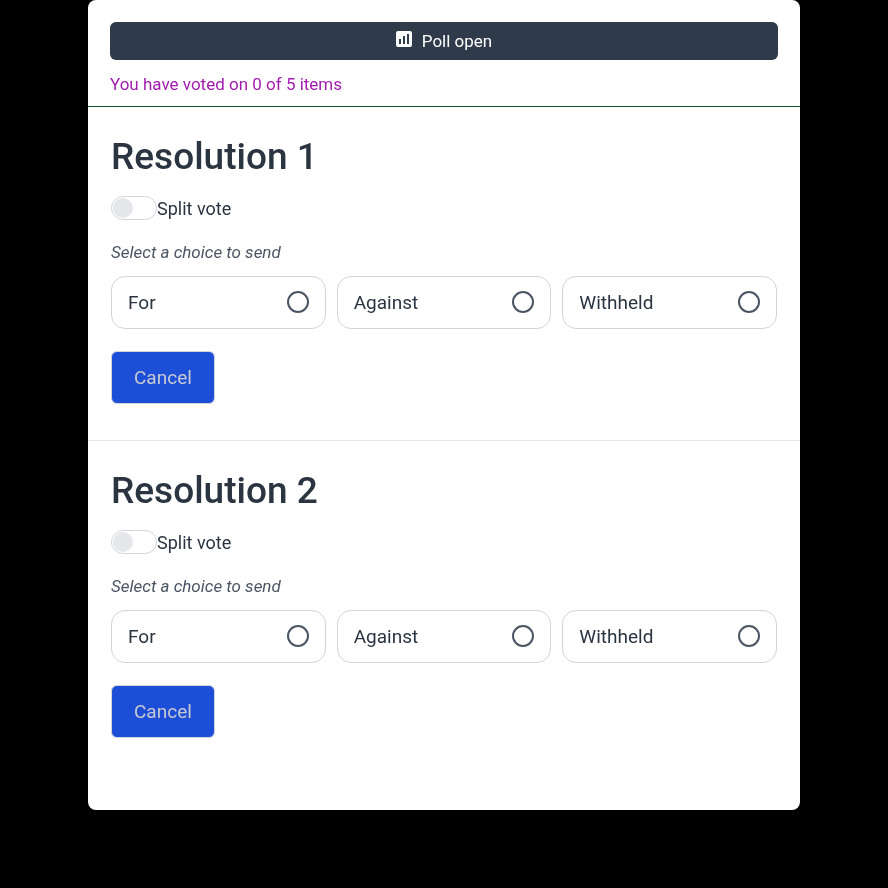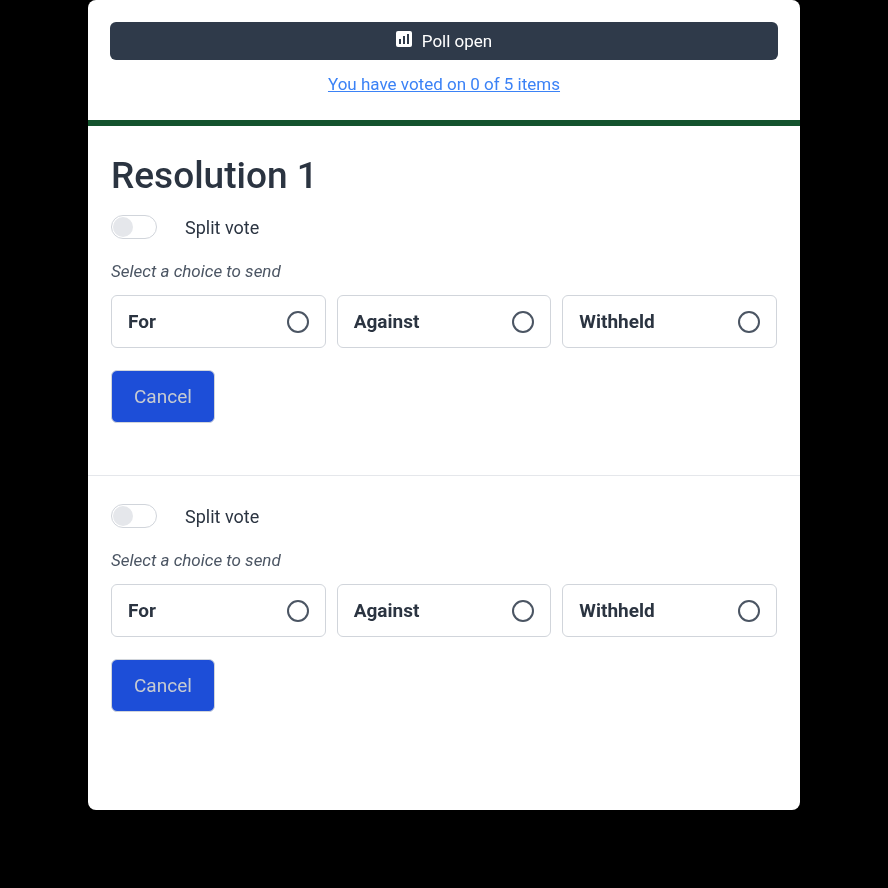--- a/index.html
+++ b/index.html
@@ -20,22 +20,22 @@
       background: #fff;
       border-radius: 8px;
       width: 712px;
       margin-left: 88px;
       box-shadow: 0 12px 24px rgba(0,0,0,0.4);
       overflow: hidden;
       height: 810px;
     }
 
     .header {
-      padding: 22px 22px 26px 22px;
-      border-bottom: 6px solid #14532d;
+      padding: 22px 22px 12px 22px;
+      border-bottom: 1px solid #14532d;
     }
 
     .poll-badge {
       background: #2f3a4a;
       color: #fff;
       border-radius: 6px;
       display: flex;
       align-items: center;
       justify-content: center;
       gap: 10px;
@@ -44,47 +44,45 @@
       cursor: pointer;
     }
 
     .poll-badge svg {
       width: 16px;
       height: 16px;
       fill: #fff;
     }
 
     .vote-status {
-      text-align: center;
-      color: #3b82f6;
+      color: #a21caf;
       font-size: 17px;
       margin-top: 14px;
-      text-decoration: underline;
     }
 
     .resolution {
-      padding: 28px 23px 52px 23px;
+      padding: 28px 23px 36px 23px;
       border-bottom: 1px solid #e5e7eb;
     }
 
     .resolution:last-child {
       border-bottom: none;
     }
 
     .resolution-title {
       font-size: 37px;
       color: #2b3441;
       font-weight: 500;
       margin-bottom: 18px;
     }
 
     .split-row {
       display: flex;
       align-items: center;
-      gap: 28px;
+      gap: 0;
       margin-bottom: 22px;
     }
 
     .toggle {
       width: 46px;
       height: 24px;
       border-radius: 12px;
       background: #fff;
       border: 1px solid #d1d5db;
       position: relative;
@@ -115,28 +113,27 @@
 
     .choices {
       display: flex;
       gap: 11px;
       margin-bottom: 22px;
     }
 
     .choice {
       flex: 1;
       border: 1px solid #d1d5db;
-      border-radius: 6px;
+      border-radius: 14px;
       padding: 14px 16px;
       display: flex;
       justify-content: space-between;
-      align-items: flex-end;
+      align-items: flex-start;
       cursor: pointer;
       background: #fff;
-      font-weight: bold;
     }
 
     .choice-label {
       font-size: 19px;
       color: #2b3441;
     }
 
     .radio {
       width: 22px;
       height: 22px;
@@ -202,20 +199,21 @@
         <span class="choice-label">Withheld</span>
         <span class="radio"></span>
       </div>
     </div>
     <button class="cancel-btn" disabled="">
       <span>Cancel</span>
     </button>
   </div>
 
   <div class="resolution">
+    <h2 class="resolution-title">Resolution 2</h2>
     <div class="split-row">
       <div class="toggle">
         <div class="toggle-knob"></div>
       </div>
       <span class="split-label">Split vote</span>
     </div>
     <div class="select-prompt">Select a choice to send</div>
     <div class="choices">
       <div class="choice">
         <span class="choice-label">For</span>

